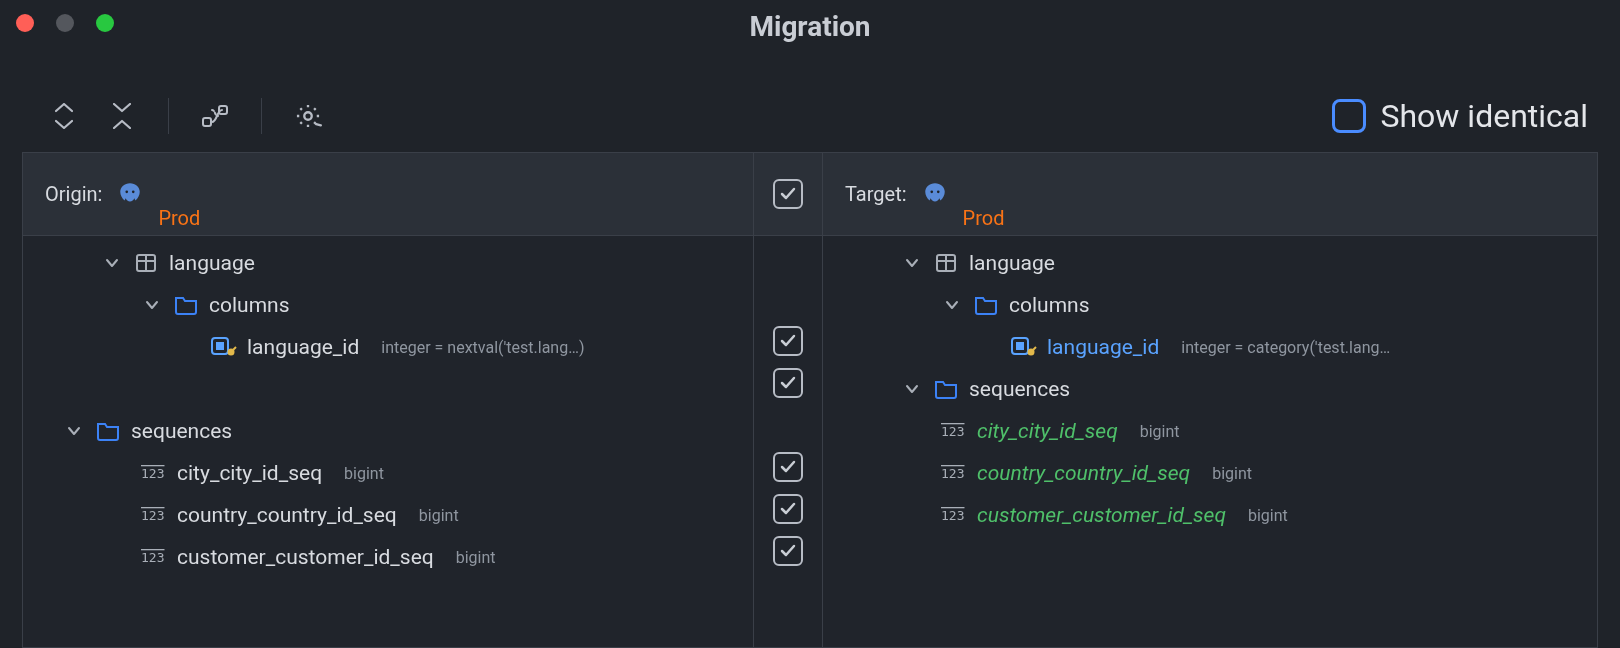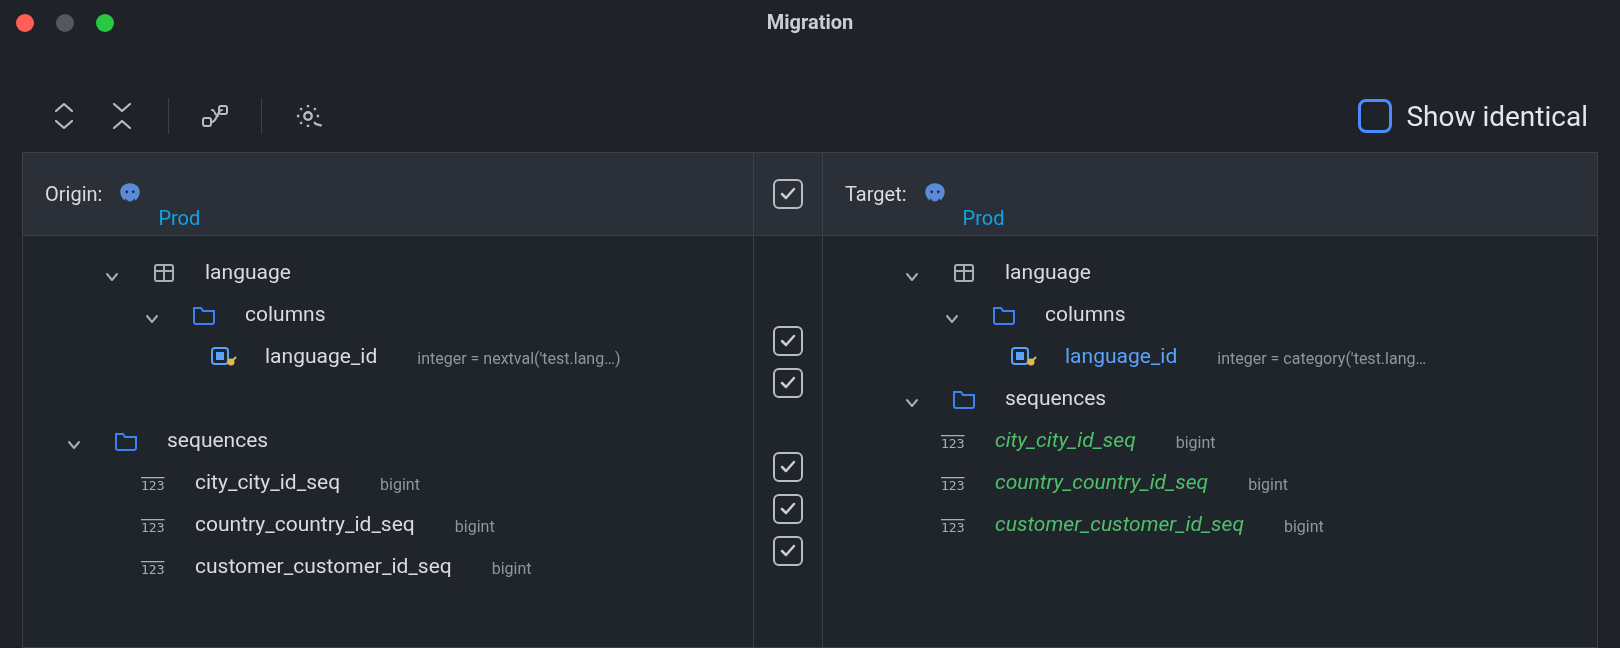--- a/index.html
+++ b/index.html
@@ -28,37 +28,37 @@
     position:relative;
   }
 
   
   .traffic{position:absolute;top:14px;left:16px;display:flex;gap:22px;}
   .dot{width:18px;height:18px;border-radius:50%;}
   .dot.red{background:#ff5f57;}
   .dot.gray{background:#54575d;}
   .dot.green{background:#28c840;}
 
-  .title{position:absolute;top:10px;left:0;right:0;text-align:center;font-weight:700;color:#c9cdd4;font-size:20px;}
+  .title{position:absolute;top:10px;left:0;right:0;text-align:center;font-weight:700;color:#c9cdd4;font-size:28px;}
 
   
   .toolbar{
     position:absolute;top:80px;left:0;right:0;height:72px;
     display:flex;align-items:center;
     padding:0 32px 0 48px;
   }
   .tb-left{display:flex;align-items:center;gap:26px;}
   .tb-sep{width:1px;height:36px;background:var(--border);margin:0 4px;}
   .icon-btn{display:flex;align-items:center;justify-content:center;width:32px;height:32px;cursor:pointer;}
   .tb-right{margin-left:auto;display:flex;align-items:center;gap:14px;}
   .show-identical-check{
     width:28px;height:28px;border:3px solid var(--blue);border-radius:8px;
     display:flex;align-items:center;justify-content:center;
   }
-  .show-identical-label{color:#e4e6ea;font-size:28px;}
+  .show-identical-label{color:#e4e6ea;font-size:32px;}
 
   
   .panels{
     position:absolute;top:152px;left:22px;right:22px;bottom:0;
     border:1px solid var(--border);
     display:flex;
     background:var(--bg-body);
   }
   .pane{display:flex;flex-direction:column;flex:1;min-width:0;}
   .pane.left{flex:0 0 730px;}
@@ -67,41 +67,41 @@
     display:flex;flex-direction:column;
   }
   .pane-head{
     height:82px;background:var(--bg-header);
     display:flex;align-items:center;gap:14px;
     padding:0 22px;
     border-bottom:1px solid var(--border);
     font-size:20px;
   }
   .pane-head .label{color:var(--text);}
-  .pane-head .name{color:#0ea5e9;margin-top:48px;}
+  .pane-head .name{color:#f97316;margin-top:48px;}
   .elephant{
     width:28px;height:28px;display:inline-flex;align-items:center;justify-content:center;
   }
   .gutter-head{
     height:82px;background:var(--bg-header);border-bottom:1px solid var(--border);
     display:flex;align-items:center;justify-content:center;
   }
   .gutter-body{flex:1;display:flex;flex-direction:column;align-items:center;}
   .gutter-row{height:42px;display:flex;align-items:center;justify-content:center;width:100%;}
 
   .checkbox{
     width:26px;height:26px;border:2px solid #b7bcc5;border-radius:6px;
     display:flex;align-items:center;justify-content:center;cursor:pointer;
     background:transparent;
   }
   .checkbox svg{display:none;}
   .checkbox.checked svg{display:block;}
 
   .tree{padding-top:6px;padding-right:6px;overflow:hidden;}
-  .row{height:42px;display:flex;align-items:flex-end;gap:28px;white-space:nowrap;overflow:hidden;}
+  .row{height:42px;display:flex;align-items:center;gap:10px;white-space:nowrap;overflow:hidden;}
   .chev{width:22px;display:flex;justify-content:center;color:var(--icon-muted);}
   .icon{width:26px;display:flex;justify-content:center;align-items:center;text-decoration:underline;}
   .name{color:var(--text);}
   .name.blue{color:var(--blue-light);}
   .name.green{color:var(--green);font-style:italic;}
   .name.red{color:var(--red);}
   .type{color:var(--text-muted);font-size:16px;margin-left:12px;}
   .ind-1{padding-left:78px;}  
   .ind-2{padding-left:118px;} 
   .ind-3{padding-left:188px;} 

